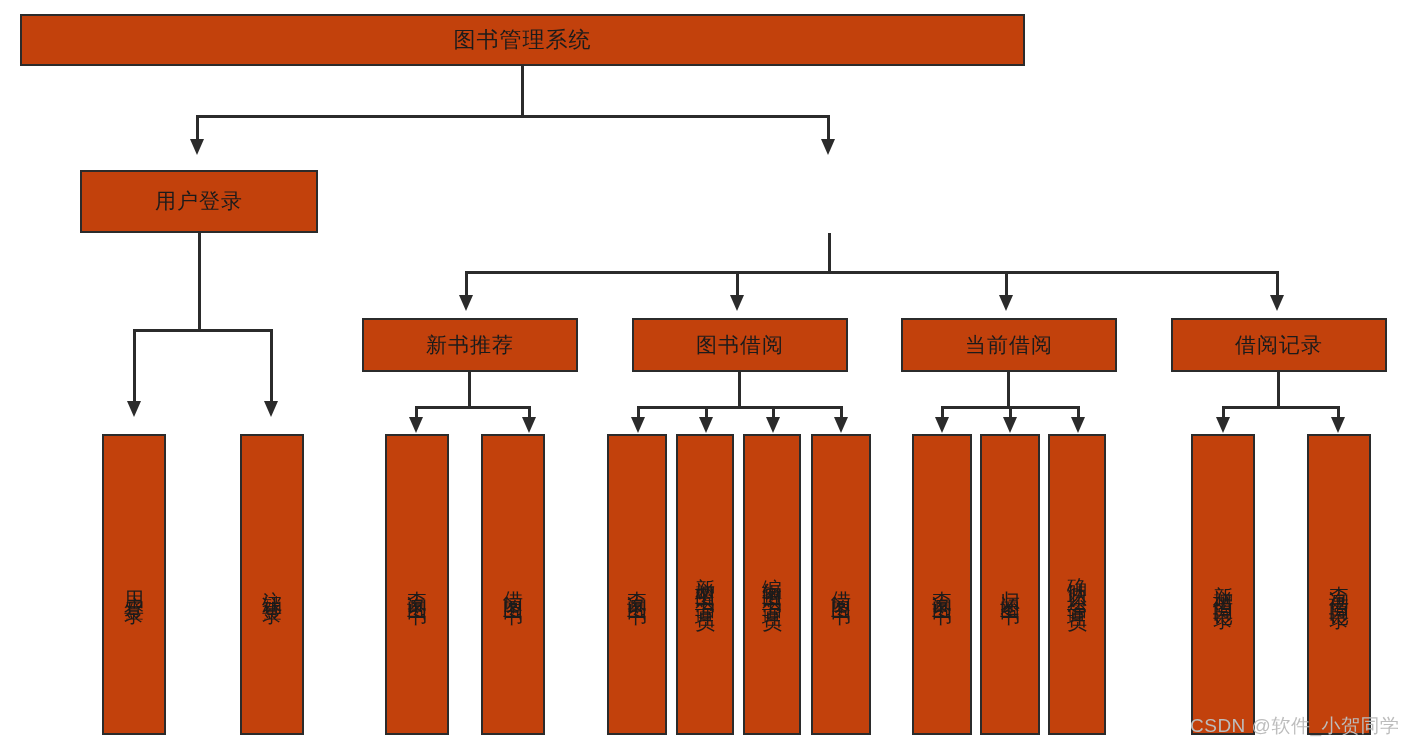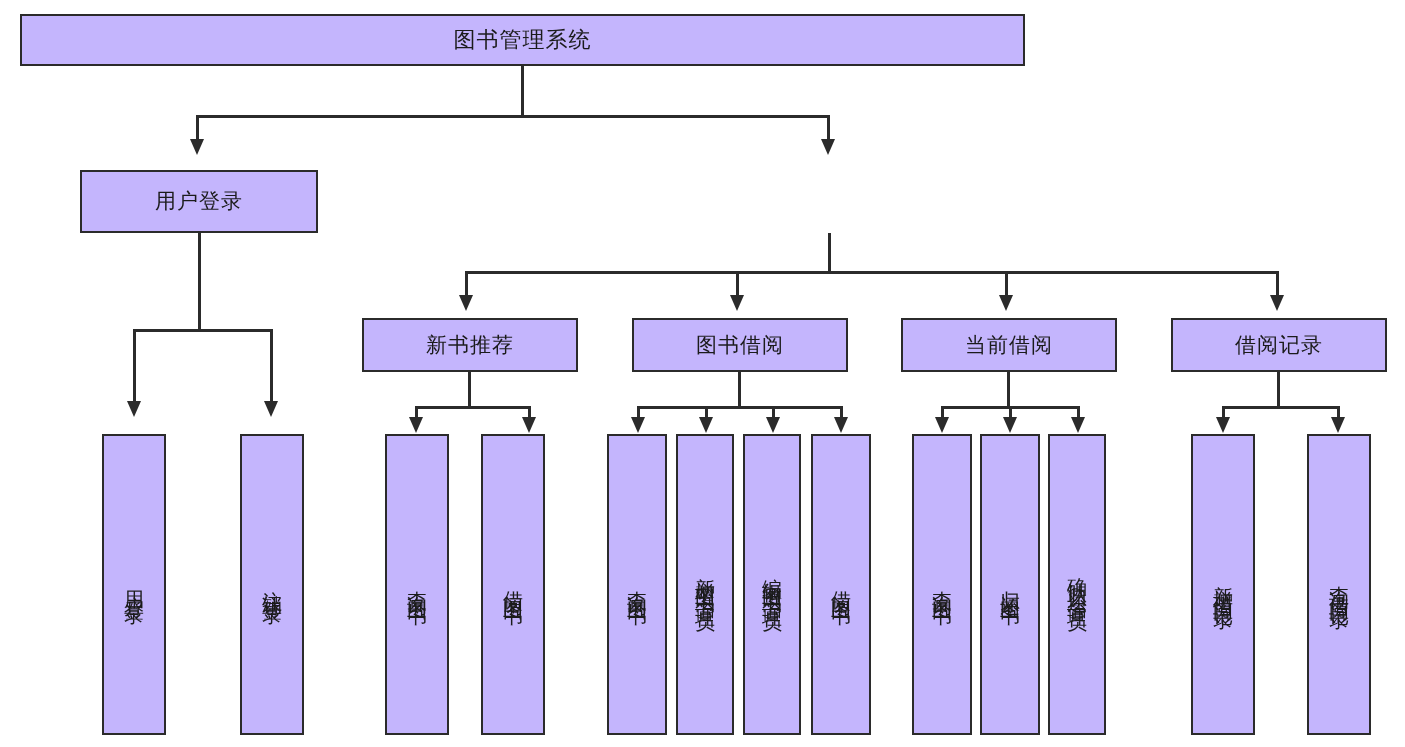--- a/index.html
+++ b/index.html
@@ -15,21 +15,21 @@
     width: 1405px;
     height: 747px;
     background: #ffffff;
     overflow: hidden;
   }
   
   .node {
     position: absolute;
     box-sizing: border-box;
     border: 2.5px solid #2b2b2b;
-    background: #c4b5fd;
+    background: #c2410c;
     display: flex;
     align-items: center;
     justify-content: center;
   }
   .node .label {
     color: #1b1b1b;
     font-size: 21px;
     line-height: 1.25;
     letter-spacing: 1px;
     white-space: nowrap;
@@ -203,14 +203,15 @@
     <span class="label small" style="font-size: 20px; letter-spacing: 5px;">确认归还（管理员）</span>
   </div>
 
   <div class="node vert" style="left:1191px; top:434px; width:64px; height:301px;">
     <span class="label" style="font-size: 20px; letter-spacing: 5px;">新增借阅记录</span>
   </div>
   <div class="node vert" style="left:1307px; top:434px; width:64px; height:301px;">
     <span class="label" style="font-size: 20px; letter-spacing: 5px;">查询借阅记录</span>
   </div>
 
+  <div id="watermark" style="left:1190px; top:713px;">CSDN @软件_小贺同学</div>
 
 </div>
 
 </body></html>

